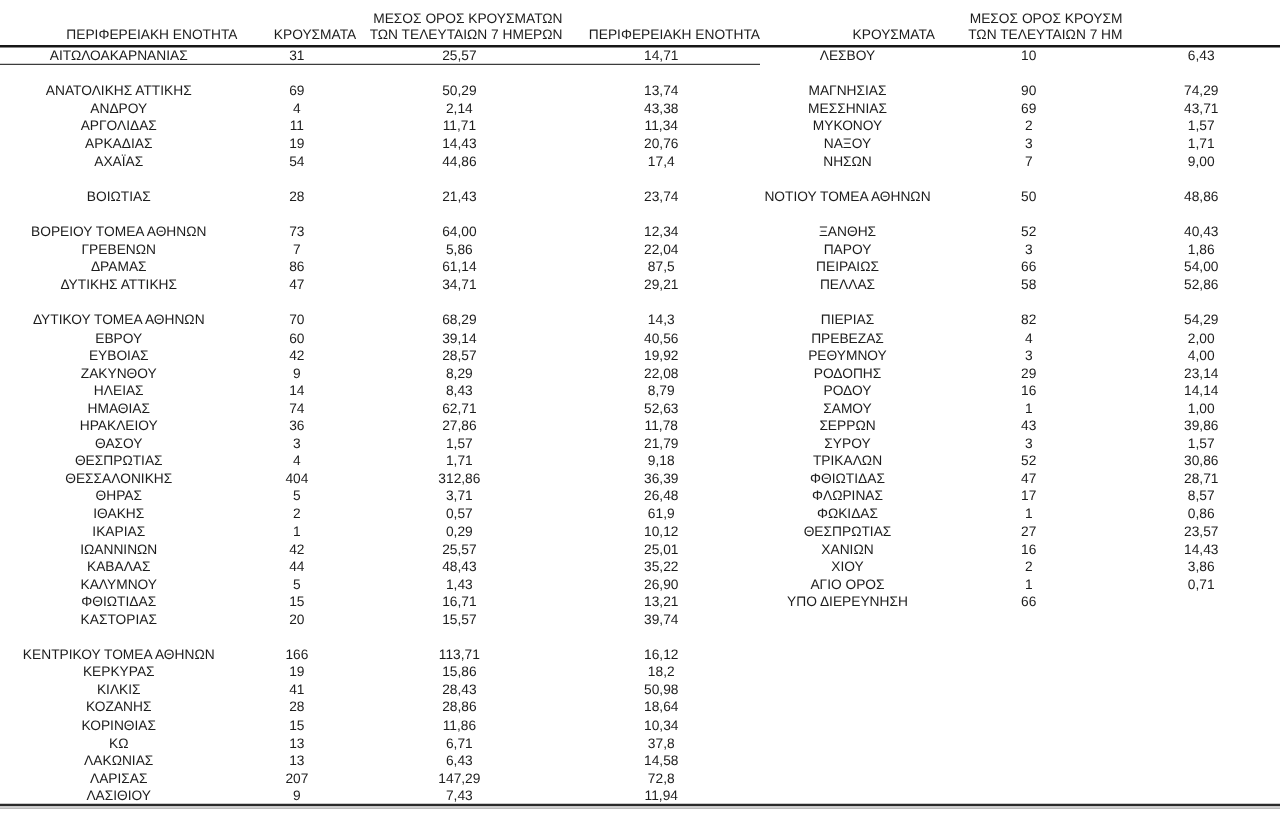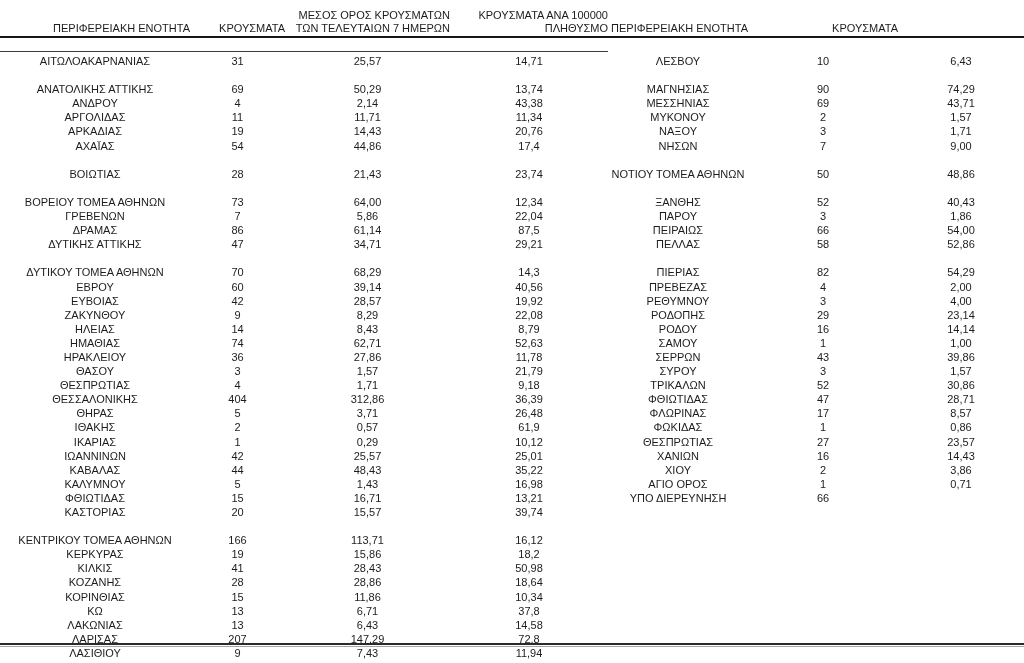--- a/index.html
+++ b/index.html
@@ -14,41 +14,40 @@
     align-items:end;border-bottom:2px solid #161616;box-sizing:content-box;
   }
   .hcell{
     text-align:right;white-space:pre-line;line-height:12.5px;
     padding-bottom:2px;overflow:hidden;
   }
   .bgrid{
     position:absolute;top:38px;left:0;width:1024px;
     display:grid;grid-template-columns:190px 95px 165px 158px 140px 150px 126px;
     grid-auto-rows:14.1px;
-    margin-top:16px;
   }
   .cell{text-align:center;line-height:14.1px;white-space:nowrap;}
   .rule-row1{position:absolute;top:51px;left:0;width:608px;height:1px;background:#3c3c3c;}
   .rule-bottom{position:absolute;top:643px;left:0;width:1024px;height:2px;background:#2a2a2a;}
   .rule-bottom-shadow{position:absolute;top:646px;left:0;width:1024px;height:1px;background:#a4a4a4;}
 </style>
 </head>
 <body>
 
 <div class="sheet">
 
   <div class="hgrid">
     <div class="hcell">ΠΕΡΙΦΕΡΕΙΑΚΗ ΕΝΟΤΗΤΑ</div>
     <div class="hcell">ΚΡΟΥΣΜΑΤΑ</div>
     <div class="hcell">ΜΕΣΟΣ ΟΡΟΣ ΚΡΟΥΣΜΑΤΩΝ
 ΤΩΝ ΤΕΛΕΥΤΑΙΩΝ 7 ΗΜΕΡΩΝ</div>
-    <div class="hcell">ΚΡΟΥΣΜΑΤΑ ΑΝΑ 100000
-ΠΛΗΘΥΣΜΟ</div>
     <div class="hcell">ΠΕΡΙΦΕΡΕΙΑΚΗ ΕΝΟΤΗΤΑ</div>
     <div class="hcell">ΚΡΟΥΣΜΑΤΑ</div>
+    <div class="hcell">ΜΕΣΟΣ ΟΡΟΣ ΚΡΟΥΣΜ
+ΤΩΝ ΤΕΛΕΥΤΑΙΩΝ 7 ΗΜ</div>
   </div>
 
   <div class="bgrid" id="table-body">
       <div class="cell">ΑΙΤΩΛΟΑΚΑΡΝΑΝΙΑΣ</div>
       <div class="cell">31</div>
       <div class="cell">25,57</div>
       <div class="cell">14,71</div>
       <div class="cell">ΛΕΣΒΟΥ</div>
       <div class="cell">10</div>
       <div class="cell">6,43</div>
@@ -251,21 +250,21 @@
       <div class="cell">ΚΑΒΑΛΑΣ</div>
       <div class="cell">44</div>
       <div class="cell">48,43</div>
       <div class="cell">35,22</div>
       <div class="cell">ΧΙΟΥ</div>
       <div class="cell">2</div>
       <div class="cell">3,86</div>
       <div class="cell">ΚΑΛΥΜΝΟΥ</div>
       <div class="cell">5</div>
       <div class="cell">1,43</div>
-      <div class="cell">16,98</div>
+      <div class="cell">26,90</div>
       <div class="cell">ΑΓΙΟ ΟΡΟΣ</div>
       <div class="cell">1</div>
       <div class="cell">0,71</div>
       <div class="cell">ΦΘΙΩΤΙΔΑΣ</div>
       <div class="cell">15</div>
       <div class="cell">16,71</div>
       <div class="cell">13,21</div>
       <div class="cell">ΥΠΟ ΔΙΕΡΕΥΝΗΣΗ</div>
       <div class="cell">66</div>
       <div class="cell"></div>

